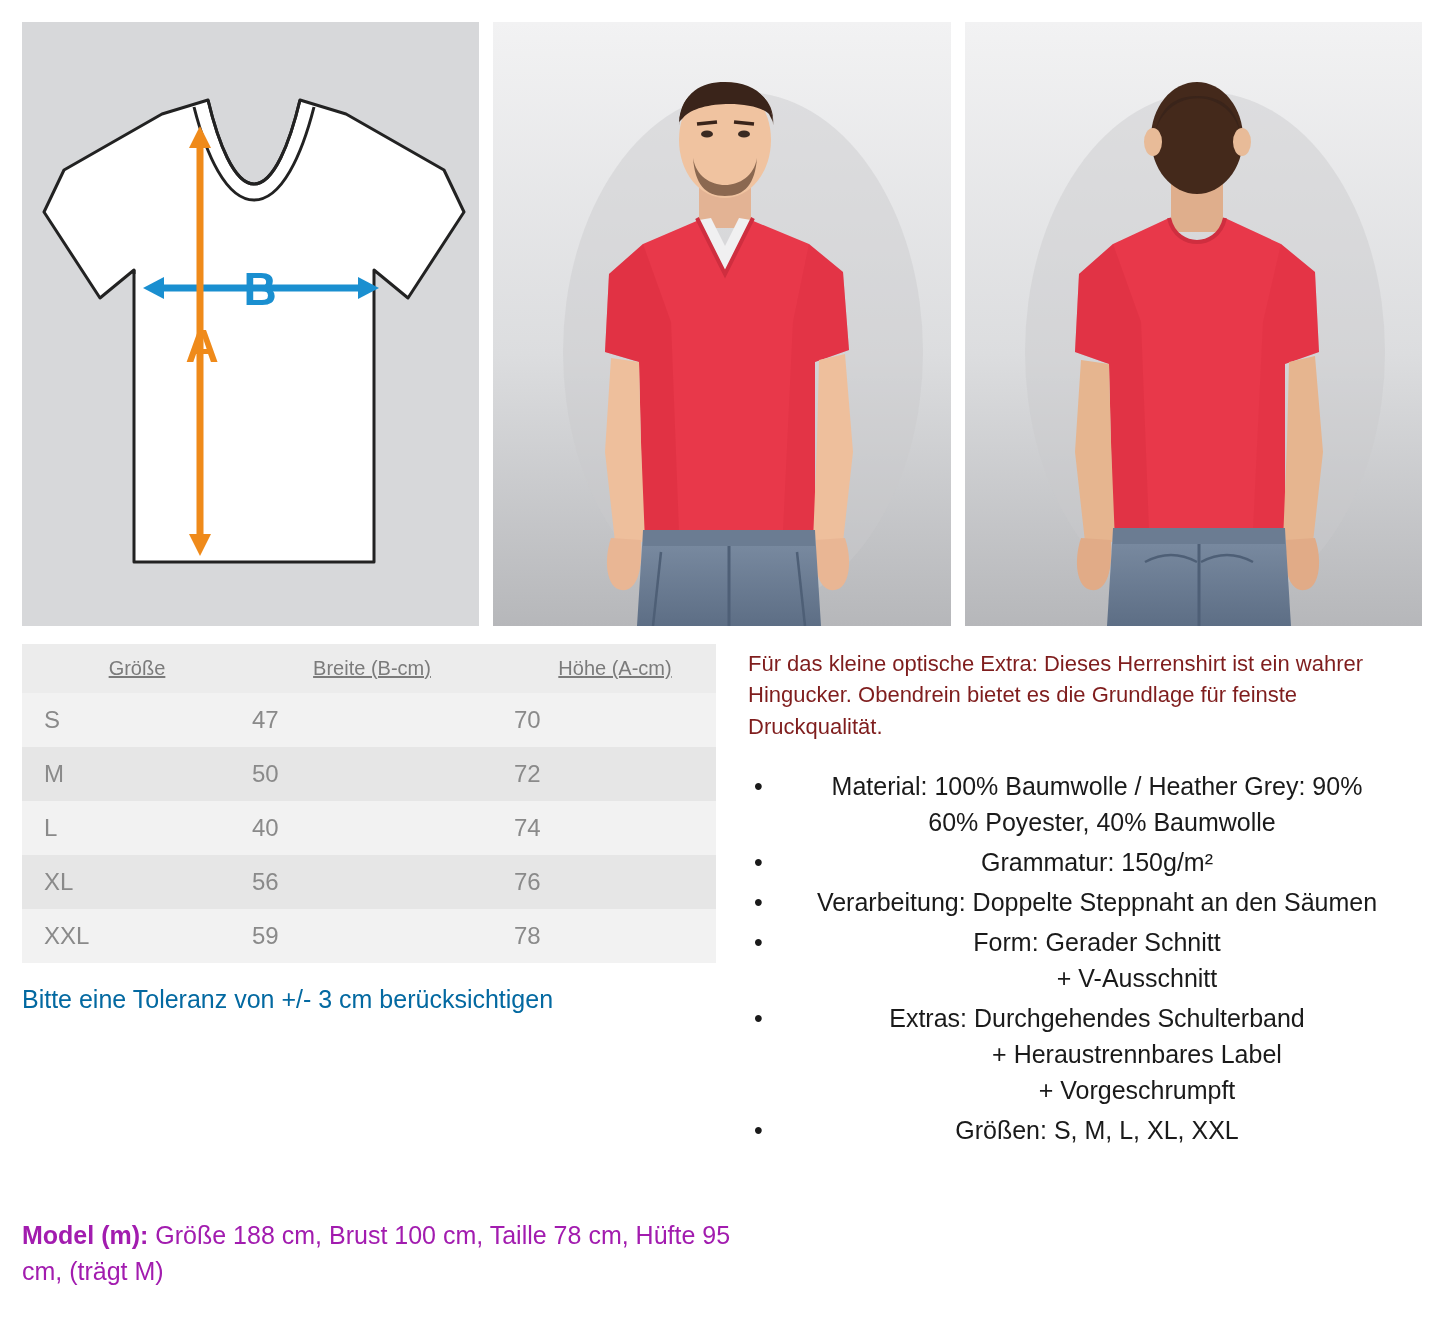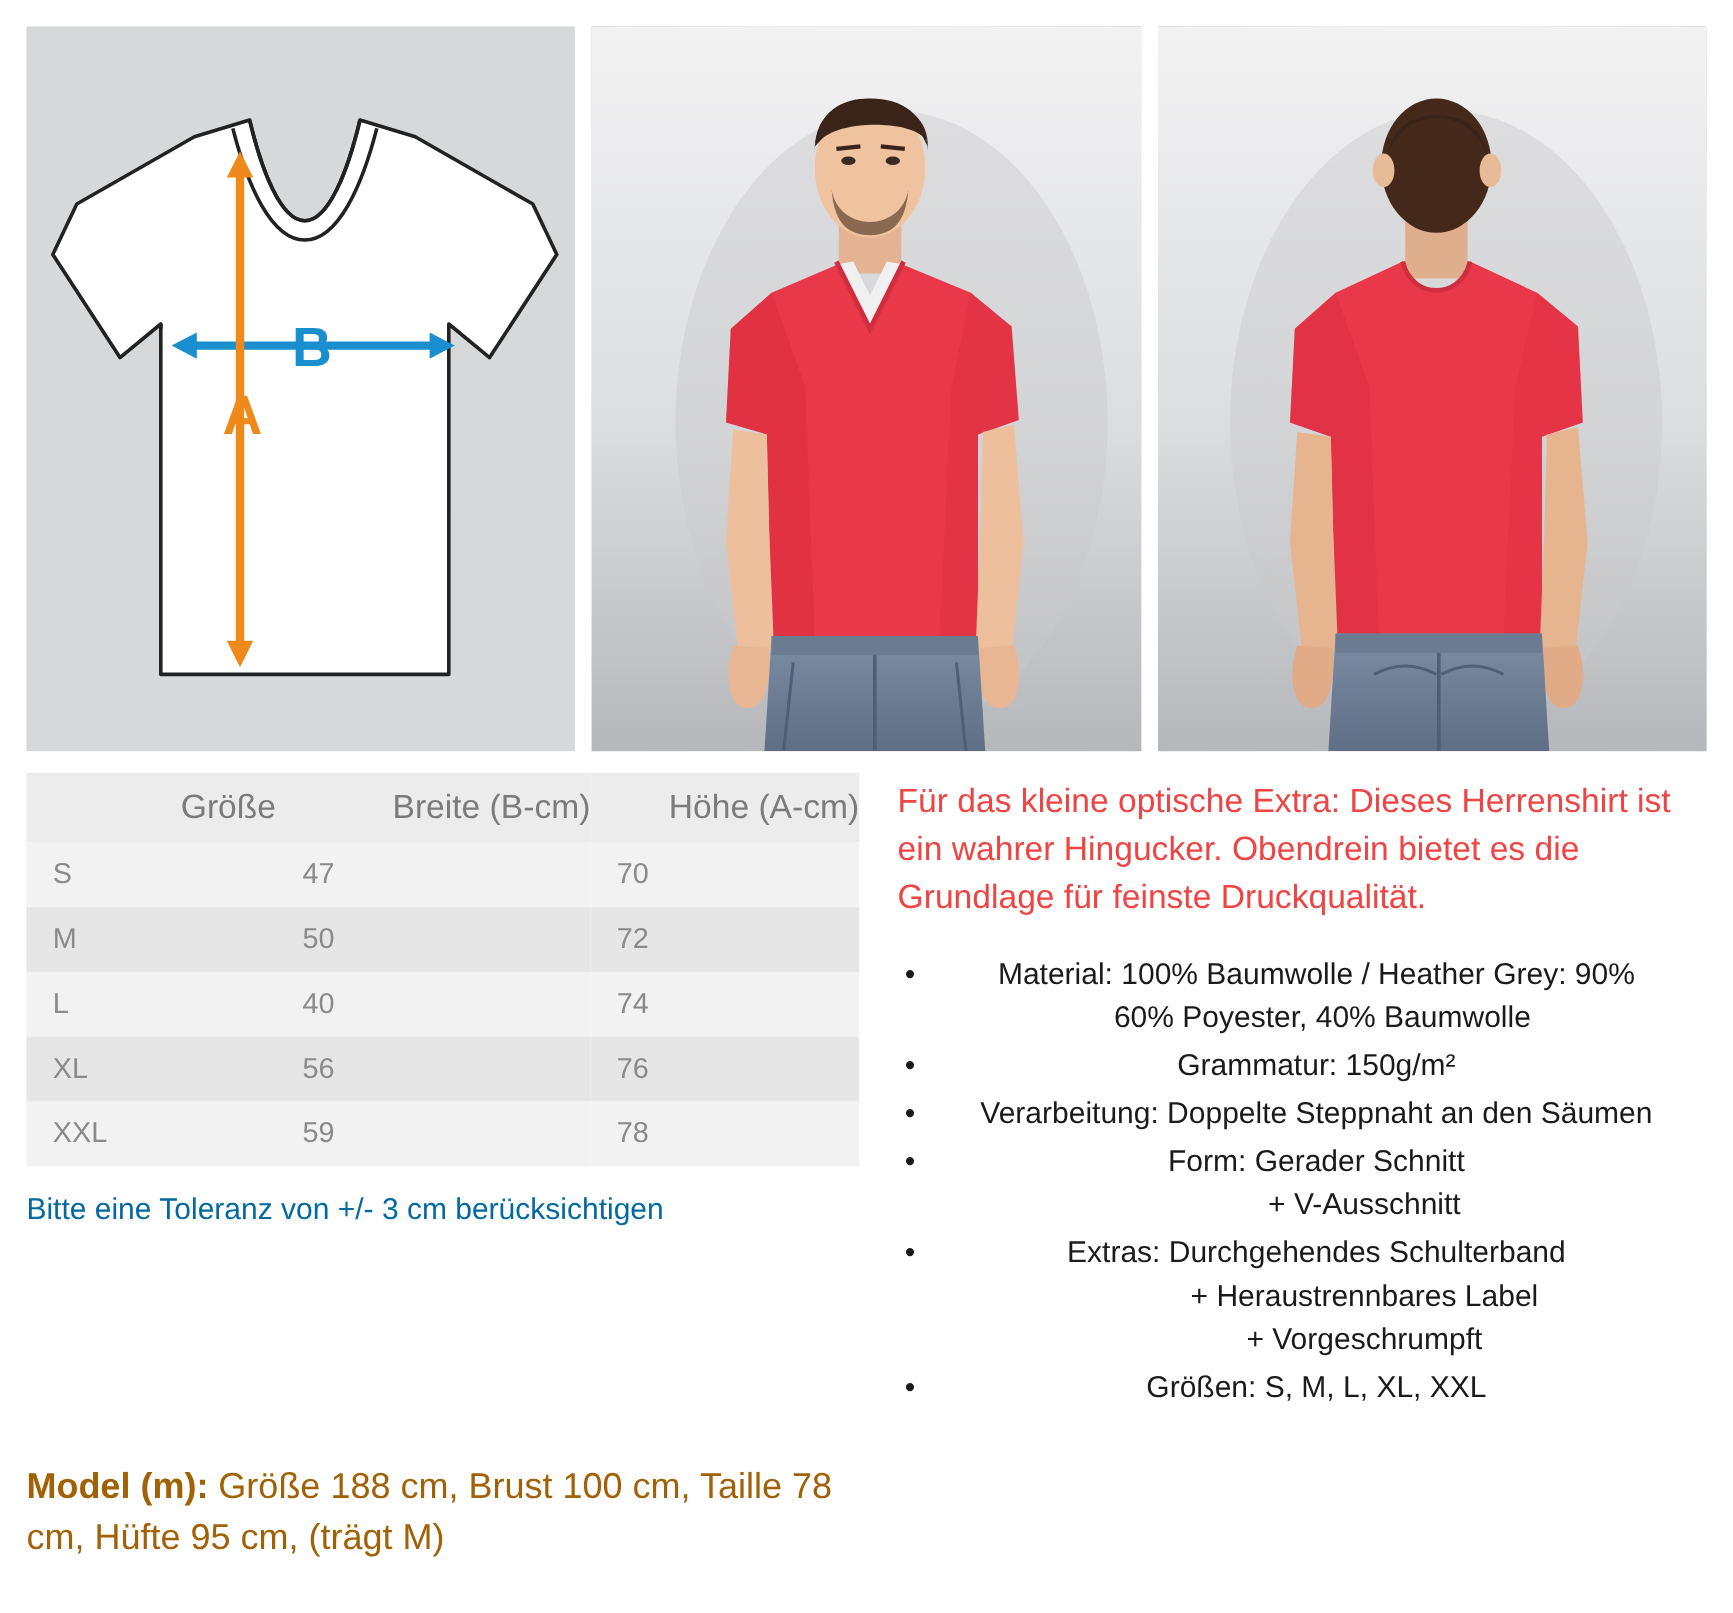--- a/index.html
+++ b/index.html
@@ -46,26 +46,27 @@
   .leftcol { width: 700px; }
   .rightcol { width: 672px; padding-top: 4px; }
 
   table.sizes {
     border-collapse: collapse;
     width: 694px;
     font-size: 24px;
     color: #7b7b7b;
   }
   table.sizes th {
-    text-align: right;
+    text-align: center;
     font-weight: normal;
     background: #ececec;
     padding: 13px 0 13px 22px;
-    font-size: 28px;
+    font-size: 20px;
     color: #7b7b7b;
+    text-decoration: underline;
   }
   table.sizes td {
     padding: 13px 0 13px 22px;
     font-size: 24px;
     color: #8a8a8a;
   }
   table.sizes tr.odd td { background: #f2f2f2; }
   table.sizes tr.even td { background: #e6e6e6; }
   table.sizes .c0 { width: 208px; }
   table.sizes .c1 { width: 262px; }
@@ -74,30 +75,30 @@
   .tolerance {
     margin-top: 22px;
     font-size: 25px;
     color: #0369a1;
   }
   .modelinfo {
     position: absolute;
     left: 22px;
     top: 1218px;
     width: 710px;
-    font-size: 30px;
+    font-size: 25px;
     line-height: 1.42;
-    color: #a16207;
+    color: #a21caf;
   }
   .modelinfo b { font-weight: bold; }
 
   .intro {
-    font-size: 28px;
+    font-size: 22px;
     line-height: 1.43;
-    color: #ef4444;
+    color: #7f1d1d;
     margin: 0 0 26px 0;
   }
   ul.specs {
     list-style: none;
     margin: 0;
     padding: 0;
     font-size: 25px;
     line-height: 1.44;
     color: #1a1a1a;
   }

